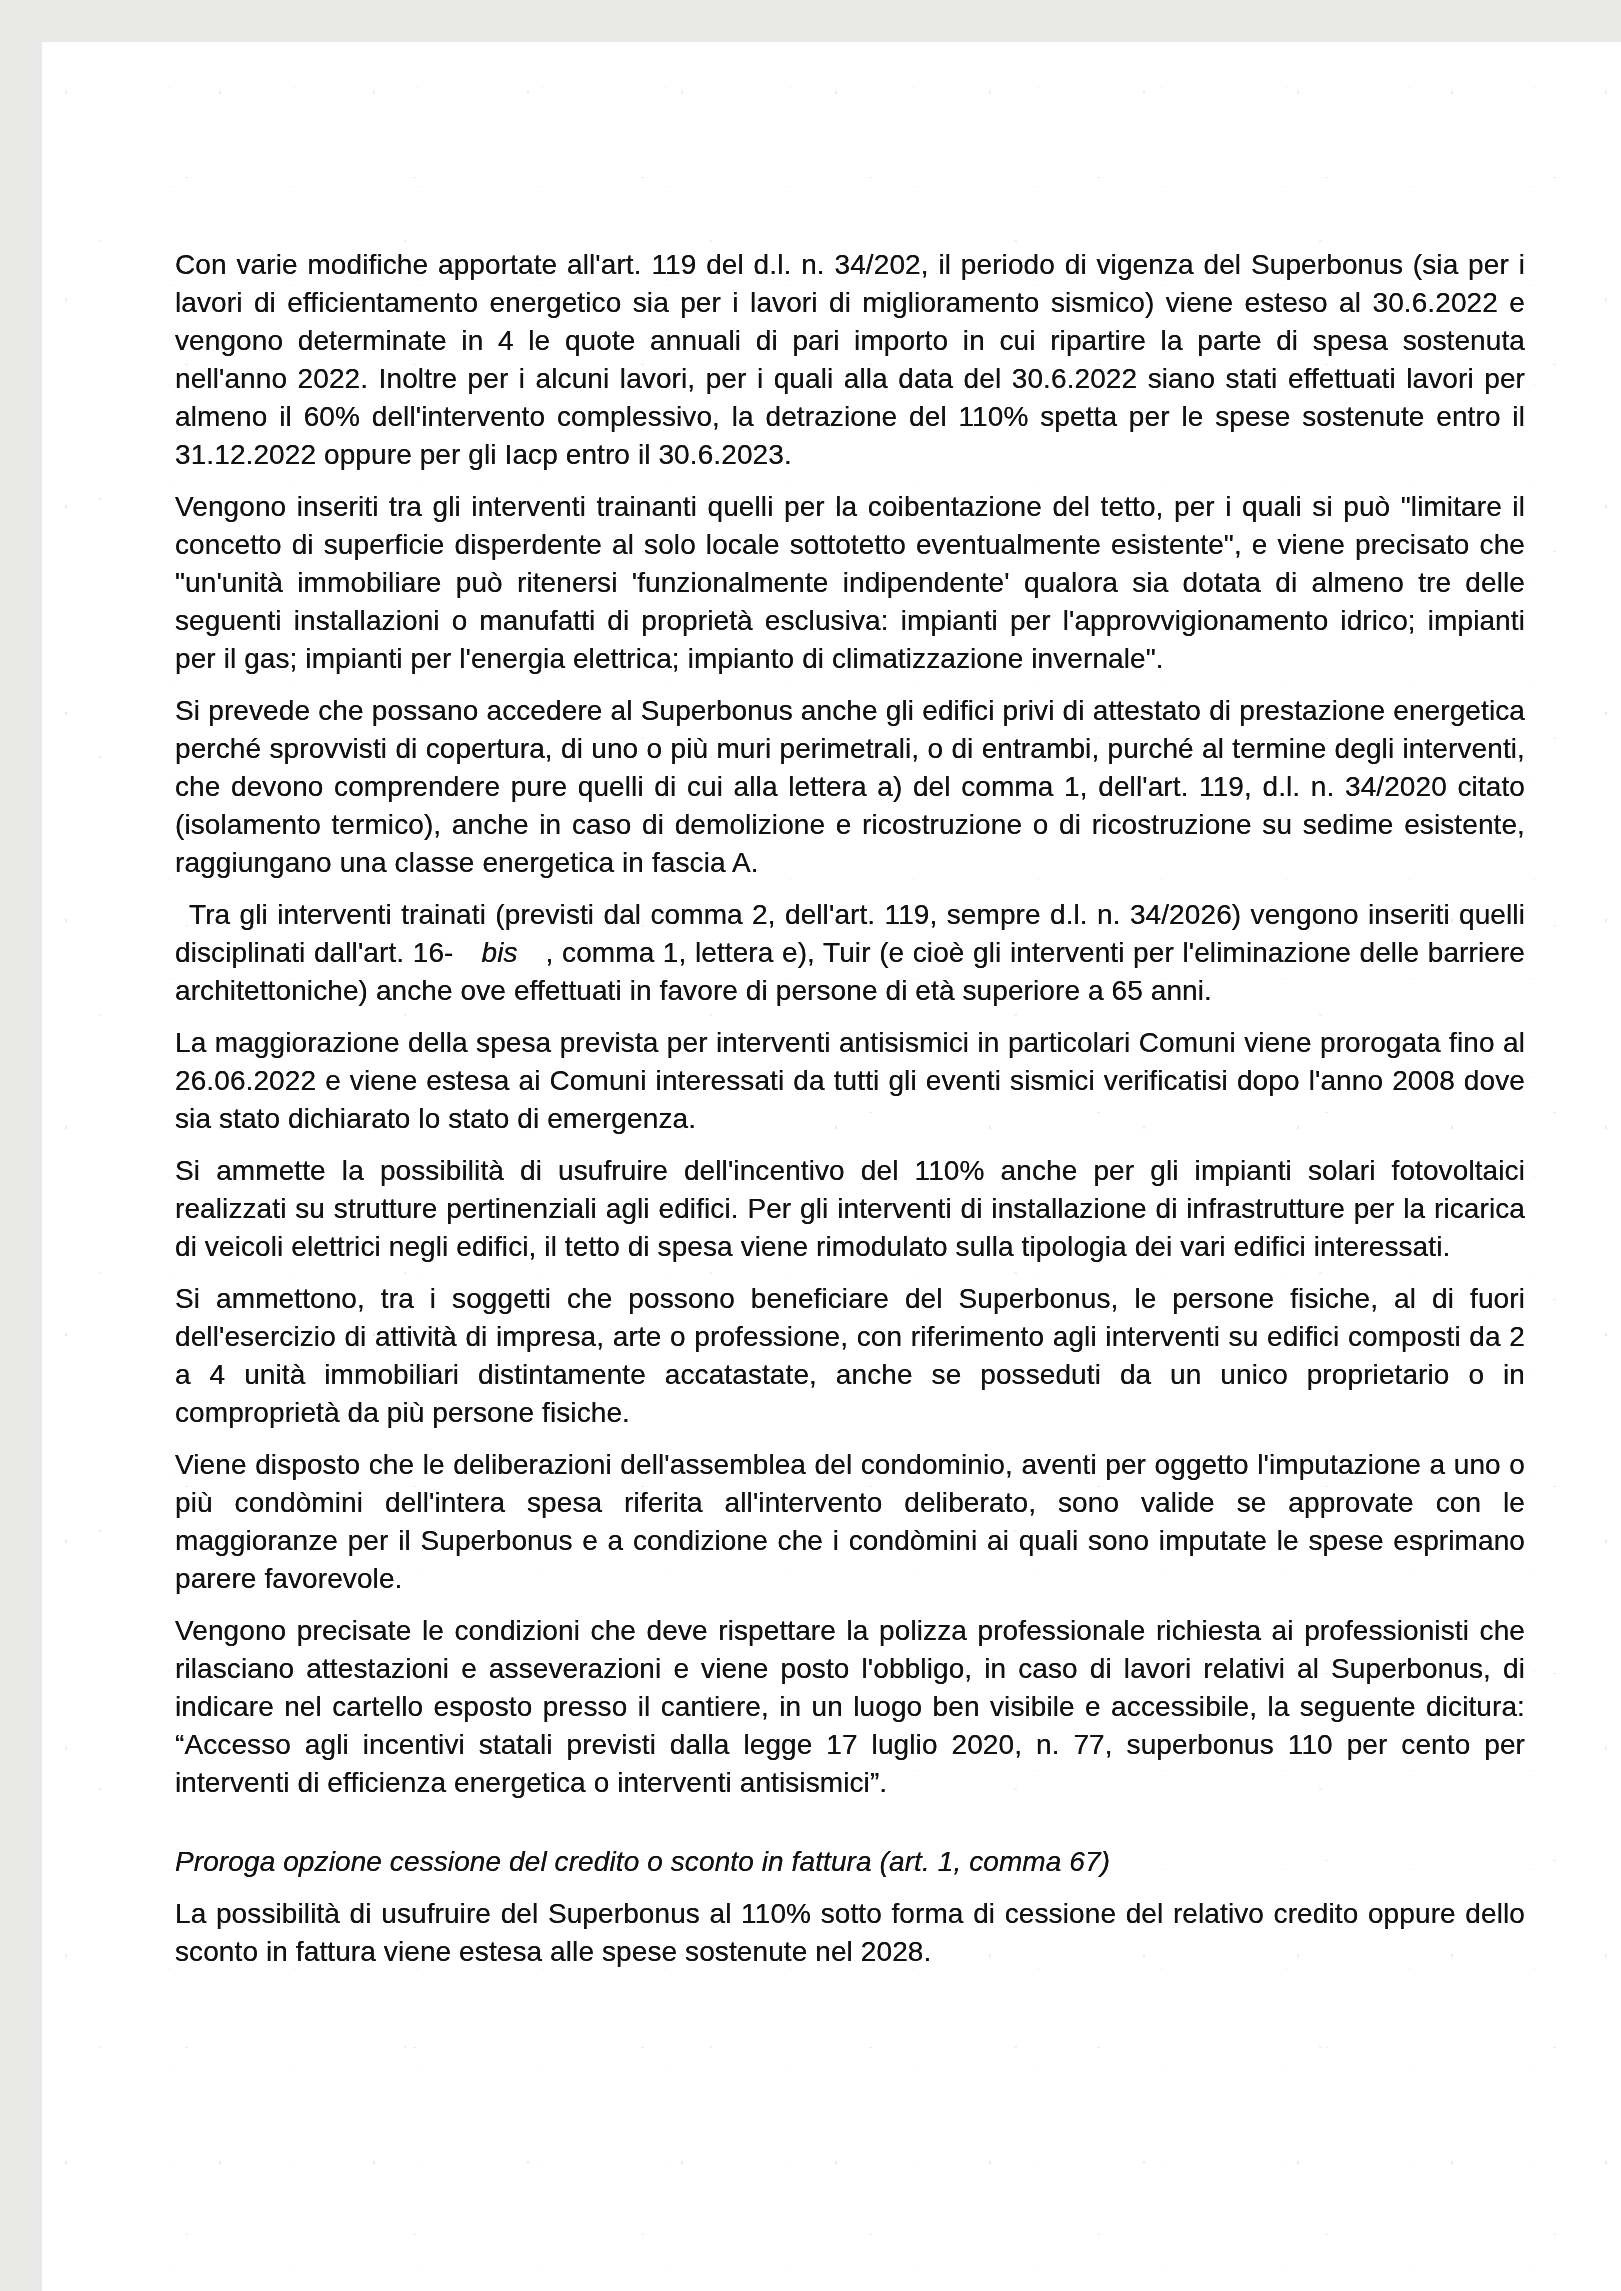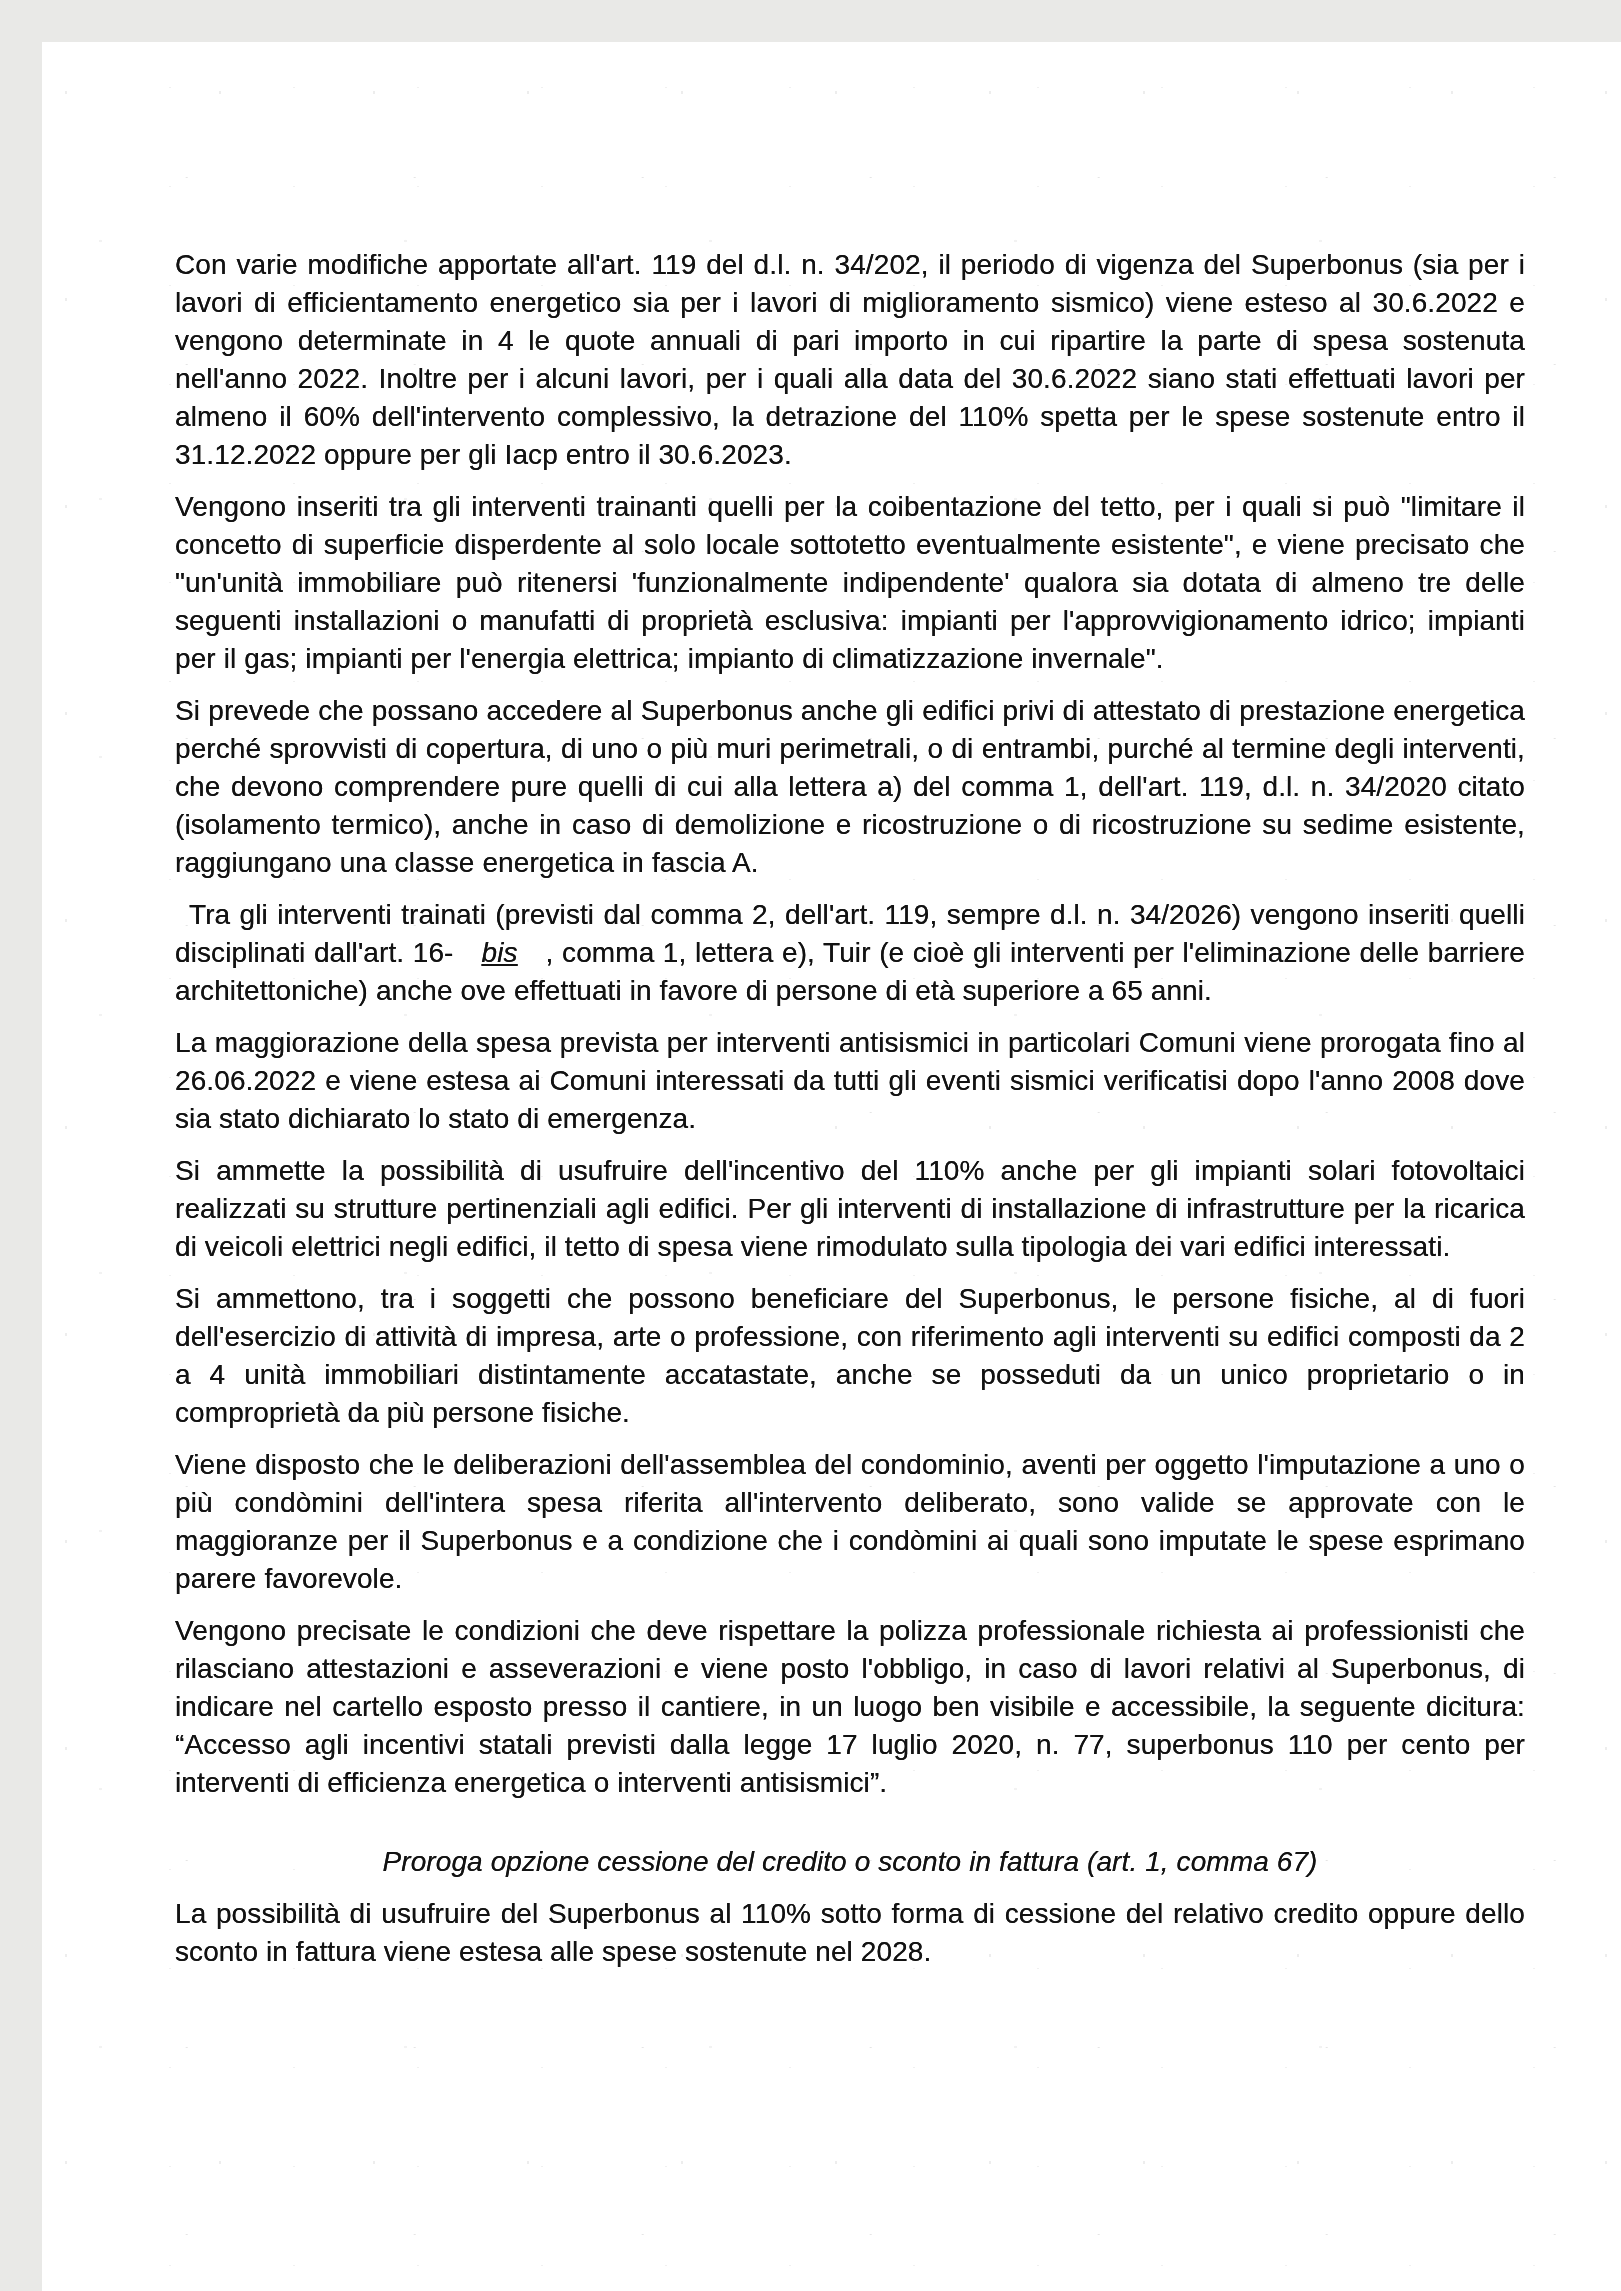--- a/index.html
+++ b/index.html
@@ -42,28 +42,28 @@
     line-height: 38px;
     letter-spacing: 0.1px;
     text-shadow: 0 0 0.6px rgba(0,0,0,0.85);
   }
 
   .body-p {
     text-align: justify;
     text-justify: inter-word;
   }
 
-  .it { font-style: italic; text-decoration: underline; }
+  .it { font-style: italic; }
 
   .heading {
     font-style: italic;
     text-align: left;
   }
 
-  .heading-proroga  { margin-top: 41px; text-align: center; }
+  .heading-proroga  { margin-top: 41px; }
   .heading-sisma    { margin-top: 49px; }
 </style>
 </head>
 <body>
 
 <div class="page">
   <div class="speckle"></div>
 
   <div class="textblock">
 

